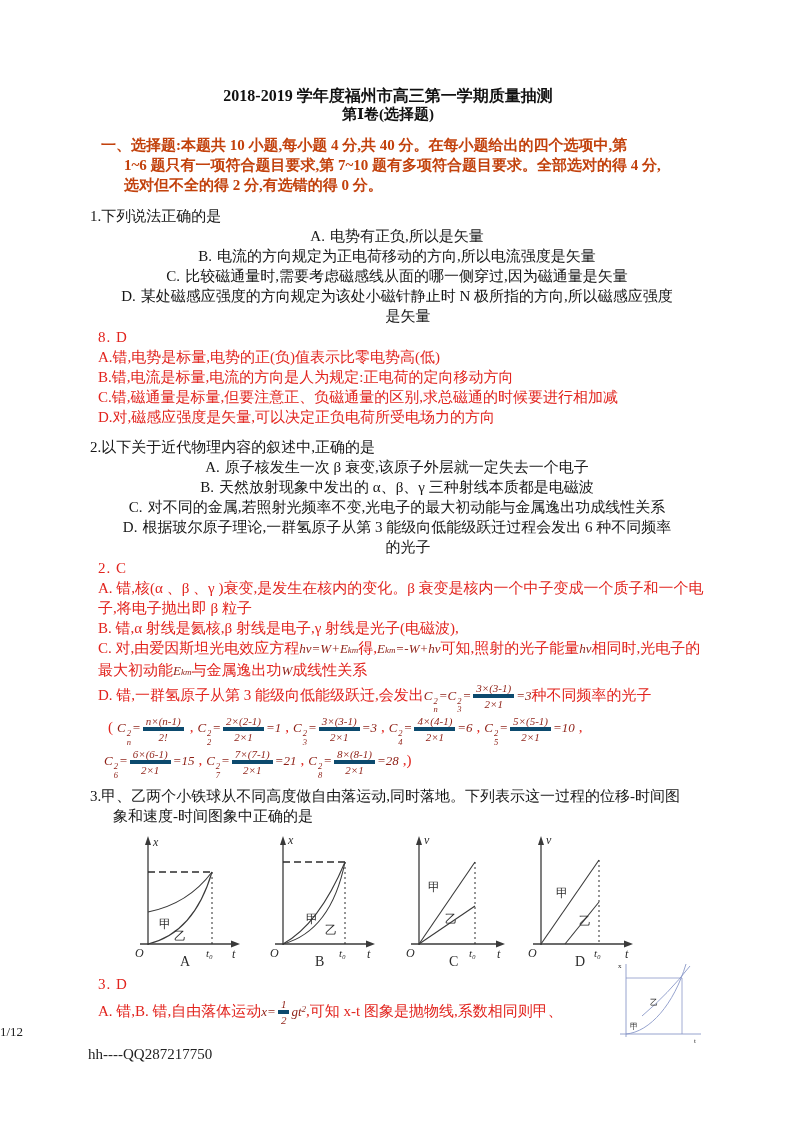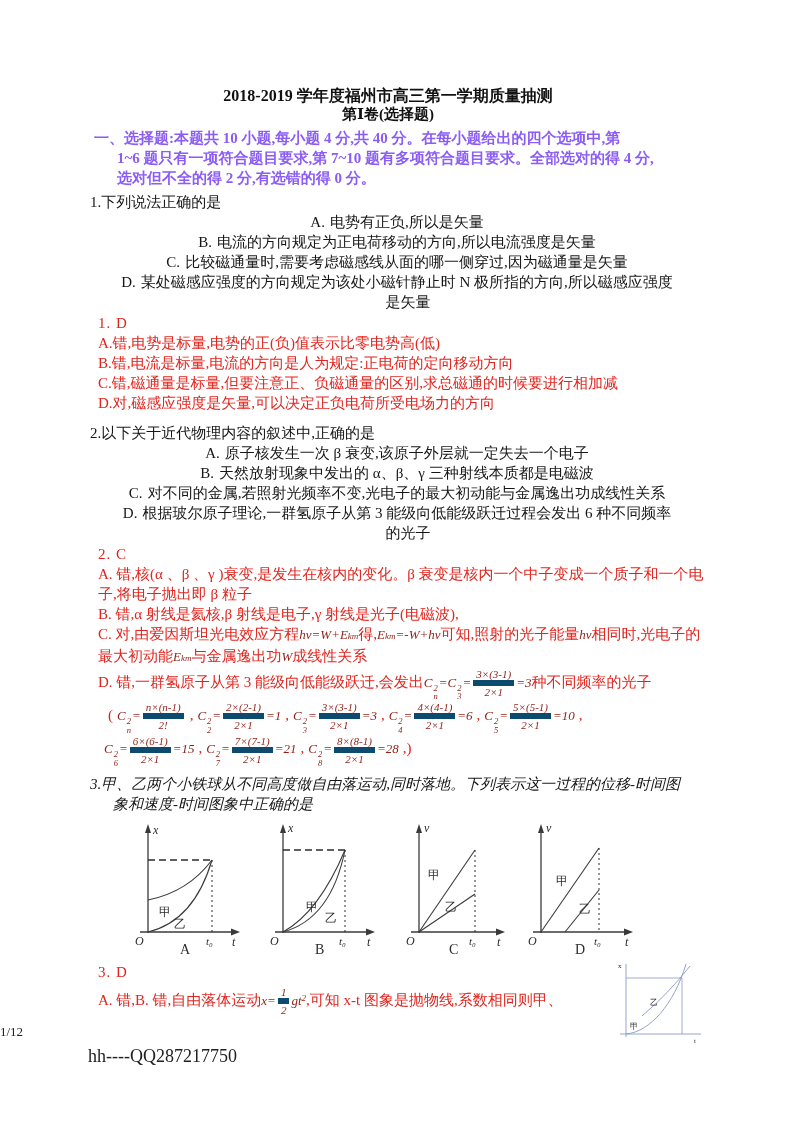--- a/index.html
+++ b/index.html
@@ -3,51 +3,51 @@
 <meta charset="utf-8">
 <style>
   html,body{margin:0;padding:0;background:#ffffff;}
   .page{position:relative;width:776px;height:1138px;background:#fff;overflow:hidden;
         font-family:"Liberation Serif","DejaVu Serif",serif;color:#161616;}
   .hd{padding-top:86px;text-align:center;font-weight:bold;color:#111;}
   .t1{font-size:16px;line-height:19px;}
   .t2{font-size:16px;line-height:19px;letter-spacing:5px;}
   .t3{font-size:15px;line-height:19px;}
   .content{margin:4px 86px 0 90px;font-size:15px;line-height:20px;}
-  .intro{font-weight:bold;color:#8b5cf6;margin:4px;}
+  .intro{font-weight:bold;color:#c2410c;margin:11px;}
   .intro .ln{display:block;}
   .ind{padding-left:23px;}
   .q{margin:0;}
   .q-stem{padding-left:23px;text-indent:-23px;}
   .opts{margin-left:29px;width:556px;text-align:center;}
   .opt{padding-left:22px;text-indent:-22px;}
   .opt-label{padding-right:5px;}
   .answer{color:#e2241e;margin:1px 0 6px 8px;width:606px;}
   .ans-head{letter-spacing:1px;}
   .fml{color:#8e1f15;font-style:italic;font-size:13px;}
   .fsub{font-size:9px;color:#8e1f15;font-style:italic;}
   .fsup{font-size:9px;color:#8e1f15;font-style:italic;}
   .supsub{display:inline-flex;flex-direction:column;align-items:flex-start;
           font-size:8.5px;line-height:1.05;vertical-align:-4px;color:#8e1f15;
           font-style:italic;margin:0 1px;}
   .frac{display:inline-block;vertical-align:middle;text-align:center;color:#8e1f15;
         font-style:italic;font-size:11px;line-height:1.1;margin:0 2px;}
-  .frac .num{display:block;border-bottom:6px solid #0c4a6e;padding:0 3px;}
+  .frac .num{display:block;border-bottom:4px solid #0c4a6e;padding:0 3px;}
   .frac .den{display:block;}
   .ftail{color:#e2241e;padding:0 4px;}
   .frow{margin-left:6px;line-height:26px;}
   .figrow{display:flex;align-items:flex-end;margin:6px 0 0 40px;}
   .figrow svg{display:block;}
   .gA{margin-right:20px;} .gB{margin-right:25px;} .gC{margin-right:15px;}
   svg text{font-family:"Liberation Serif","DejaVu Serif",serif;fill:#2c2c2c;}
   svg .it{font-style:italic;}
   .cap{font-size:14px;}
   .footer-page{position:absolute;left:0;right:0;top:1024px;
                font-size:13px;color:#222;}
-  .watermark{position:absolute;left:88px;top:1046px;font-size:18px;color:#222;}
+  .watermark{position:absolute;left:88px;top:1046px;font-size:15px;color:#222;}
   .minifig{position:absolute;left:616px;top:958px;}
 </style>
 </head>
 <body>
 
 <div class="page">
 
   <div class="hd">
     <div class="t1">2018-2019 学年度福州市高三第一学期质量抽测</div>
     <div class="t3">第Ⅰ卷(选择题)</div>
@@ -65,21 +65,21 @@
       <div class="q-stem"><span>1.</span><span>下列说法正确的是</span></div>
       <div class="opts">
         <div class="opt"><span class="opt-label">A.</span><span>电势有正负,所以是矢量</span></div>
         <div class="opt"><span class="opt-label">B.</span><span>电流的方向规定为正电荷移动的方向,所以电流强度是矢量</span></div>
         <div class="opt"><span class="opt-label">C.</span><span>比较磁通量时,需要考虑磁感线从面的哪一侧穿过,因为磁通量是矢量</span></div>
         <div class="opt"><span class="opt-label">D.</span><span>某处磁感应强度的方向规定为该处小磁针静止时 N 极所指的方向,所以磁感应强度是矢量</span></div>
       </div>
     </div>
 
     <div class="answer">
-      <div class="ans-head">1. D</div>
+      <div class="ans-head">8. D</div>
       <div>A.错,电势是标量,电势的正(负)值表示比零电势高(低)</div>
       <div>B.错,电流是标量,电流的方向是人为规定:正电荷的定向移动方向</div>
       <div>C.错,磁通量是标量,但要注意正、负磁通量的区别,求总磁通的时候要进行相加减</div>
       <div>D.对,磁感应强度是矢量,可以决定正负电荷所受电场力的方向</div>
     </div>
 
     <div class="q" style="margin-top:10px;">
       <div class="q-stem"><span>2.</span><span>以下关于近代物理内容的叙述中,正确的是</span></div>
       <div class="opts">
         <div class="opt"><span class="opt-label">A.</span><span>原子核发生一次 β 衰变,该原子外层就一定失去一个电子</span></div>
@@ -130,21 +130,21 @@
             </span><span class="fml">=</span><span class="frac"><span class="num">6×(6-1)</span><span class="den">2×1</span></span><span class="fml">=15</span><span class="ftail">,</span></span><span><span class="fml">C</span><span class="supsub">
               <span>2</span>
               <span>7</span>
             </span><span class="fml">=</span><span class="frac"><span class="num">7×(7-1)</span><span class="den">2×1</span></span><span class="fml">=21</span><span class="ftail">,</span></span><span><span class="fml">C</span><span class="supsub">
               <span>2</span>
               <span>8</span>
             </span><span class="fml">=</span><span class="frac"><span class="num">8×(8-1)</span><span class="den">2×1</span></span><span class="fml">=28</span><span class="ftail">,)</span></span>
       </div>
     </div>
 
-    <div class="q" style="margin-top:6px;font-style:italic;">
+    <div class="q" style="margin-top:6px;">
       <div class="q-stem"><span>3.</span><span>甲、乙两个小铁球从不同高度做自由落运动,同时落地。下列表示这一过程的位移-时间图象和速度-时间图象中正确的是</span></div>
     </div>
 
     <div class="figrow">
       <svg class="gA" width="115" height="136" viewBox="0 0 115 136">
         <line x1="18" y1="10" x2="18" y2="113" stroke="#3a3a3a" stroke-width="1.3"></line>
         <polygon points="18,4 15,13 21,13" fill="#3a3a3a"></polygon>
         <line x1="10" y1="112" x2="103" y2="112" stroke="#3a3a3a" stroke-width="1.3"></line>
         <polygon points="110,112 101,108.6 101,115.4" fill="#3a3a3a"></polygon>
         <line x1="18" y1="40" x2="82" y2="40" stroke="#2c2c2c" stroke-width="1.6" stroke-dasharray="7,4"></line>

